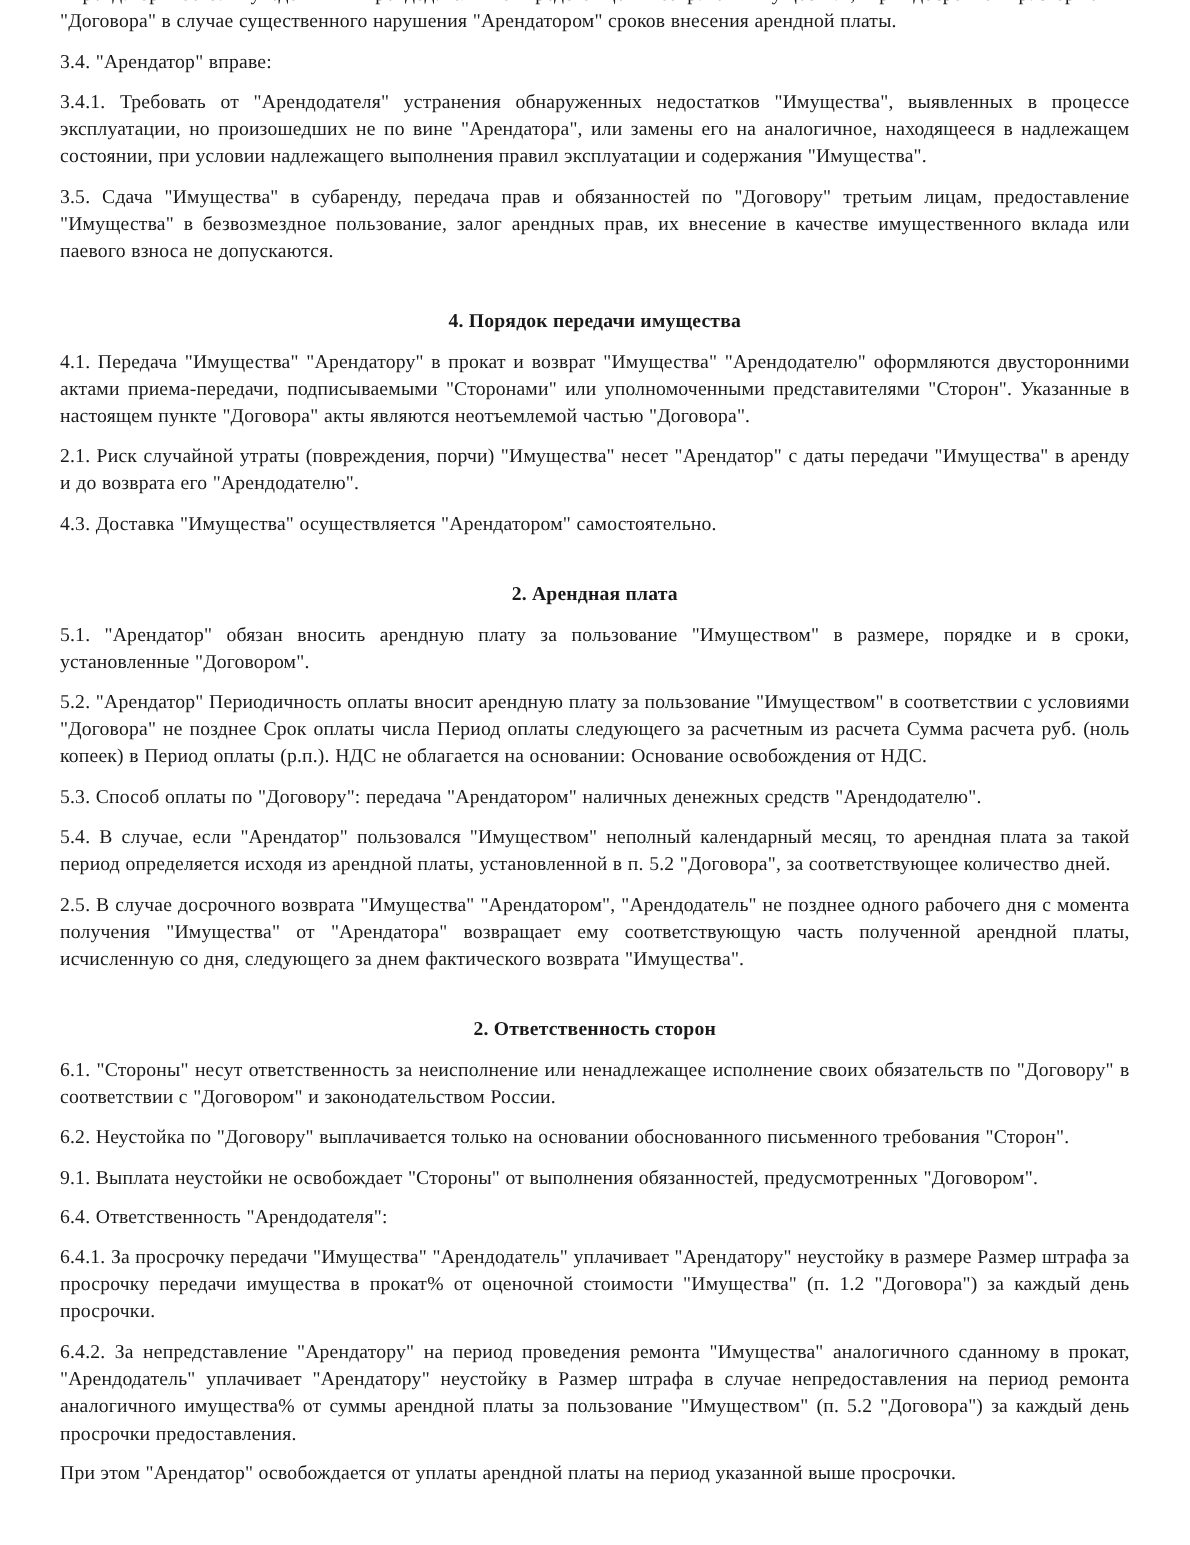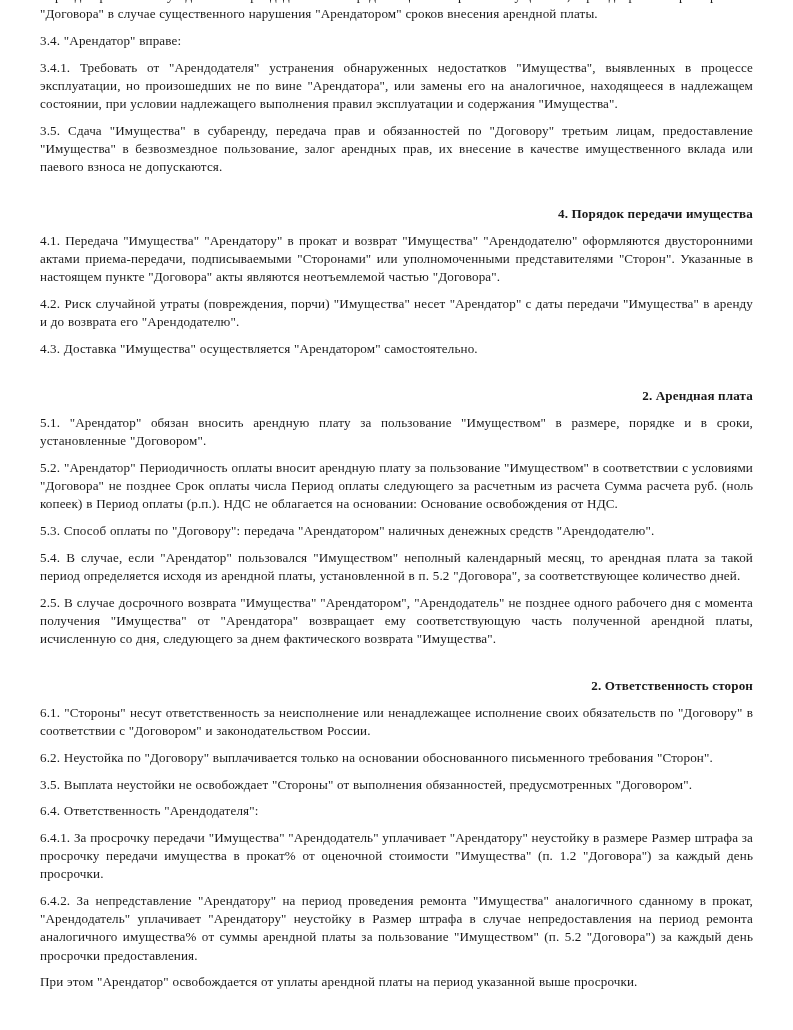--- a/index.html
+++ b/index.html
@@ -43,21 +43,21 @@
   }
   p.para + p.para {
     margin-top: 8.5px;
   }
   h2.heading {
     margin: 0;
     padding: 0;
     font-size: 13.1px;
     line-height: 18.2px;
     font-weight: bold;
-    text-align: right;
+    text-align: center;
     letter-spacing: 0.01em;
   }
   
   h2.heading {
     margin-top: 29px;
     margin-bottom: 8.5px;
   }
   .clipped-top {
     
     overflow: hidden;
@@ -75,21 +75,21 @@
 
     <p class="para">3.4.1. Требовать от  "Арендодателя"  устранения обнаруженных недостатков "Имущества", выявленных в процессе эксплуатации, но произошедших не по вине "Арендатора", или замены его на аналогичное, находящееся в надлежащем состоянии, при условии надлежащего выполнения правил эксплуатации и содержания "Имущества".</p>
 
 
     <p class="para">3.5. Сдача "Имущества" в субаренду, передача прав и обязанностей по  "Договору" третьим лицам, предоставление "Имущества" в безвозмездное пользование, залог арендных прав, их внесение в качестве имущественного вклада или паевого взноса не допускаются.</p>
 
     <h2 class="heading">4. Порядок передачи имущества</h2>
 
     <p class="para">4.1. Передача "Имущества" "Арендатору" в прокат и возврат "Имущества"  "Арендодателю" оформляются двусторонними актами приема-передачи, подписываемыми "Сторонами" или уполномоченными представителями "Сторон". Указанные в настоящем пункте "Договора" акты являются неотъемлемой частью "Договора".</p>
 
-    <p class="para">4.2. Риск случайной утраты (повреждения, порчи) "Имущества" несет "Арендатор" с даты передачи "Имущества" в аренду и до возврата его "Арендодателю".</p>
+    <p class="para">2.1. Риск случайной утраты (повреждения, порчи) "Имущества" несет "Арендатор" с даты передачи "Имущества" в аренду и до возврата его "Арендодателю".</p>
 
     <p class="para">4.3. Доставка "Имущества" осуществляется "Арендатором" самостоятельно.</p>
 
     <h2 class="heading">2. Арендная плата</h2>
 
     <p class="para">5.1. "Арендатор" обязан вносить арендную плату за пользование "Имуществом" в размере, порядке и в сроки, установленные "Договором".</p>
 
     <p class="para">5.2. "Арендатор" Периодичность оплаты вносит арендную плату за пользование "Имуществом" в соответствии с условиями "Договора" не позднее Срок оплаты числа Период оплаты следующего за расчетным из расчета Сумма расчета руб. (ноль копеек) в Период оплаты (р.п.). НДС не облагается на основании: Основание освобождения от НДС.</p>
 
     <p class="para">5.3. Способ оплаты по "Договору": передача "Арендатором" наличных денежных средств "Арендодателю".</p>
@@ -97,21 +97,21 @@
     <p class="para">5.4. В случае, если "Арендатор" пользовался "Имуществом" неполный календарный месяц, то арендная плата за такой период определяется исходя из арендной платы, установленной в п. 5.2 "Договора", за соответствующее количество дней.</p>
 
     <p class="para">2.5. В случае досрочного возврата "Имущества" "Арендатором", "Арендодатель" не позднее одного рабочего дня с момента получения "Имущества" от "Арендатора" возвращает ему соответствующую часть полученной арендной платы, исчисленную со дня, следующего за днем фактического возврата "Имущества".</p>
 
     <h2 class="heading">2. Ответственность сторон</h2>
 
     <p class="para">6.1. "Стороны" несут ответственность за неисполнение или ненадлежащее исполнение своих обязательств по "Договору" в соответствии с "Договором" и законодательством России.</p>
 
     <p class="para">6.2. Неустойка по "Договору" выплачивается только на основании обоснованного письменного требования "Сторон".</p>
 
-    <p class="para">3.5. Выплата неустойки не освобождает "Стороны" от выполнения обязанностей, предусмотренных "Договором".</p>
+    <p class="para">9.1. Выплата неустойки не освобождает "Стороны" от выполнения обязанностей, предусмотренных "Договором".</p>
 
     <p class="para">6.4. Ответственность "Арендодателя":</p>
 
     <p class="para">6.4.1. За просрочку передачи "Имущества" "Арендодатель" уплачивает "Арендатору" неустойку в размере Размер штрафа за просрочку передачи имущества в прокат% от оценочной стоимости  "Имущества" (п. 1.2 "Договора") за каждый день просрочки.</p>
 
     <p class="para">6.4.2. За непредставление "Арендатору" на период проведения ремонта "Имущества" аналогичного сданному в прокат, "Арендодатель" уплачивает "Арендатору" неустойку в Размер штрафа в случае непредоставления на период ремонта аналогичного имущества% от суммы  арендной платы за пользование "Имуществом" (п. 5.2 "Договора") за каждый день просрочки предоставления.</p>
 
     <p class="para">При этом "Арендатор" освобождается от уплаты арендной платы на период указанной выше просрочки.</p>
 
   </div>

